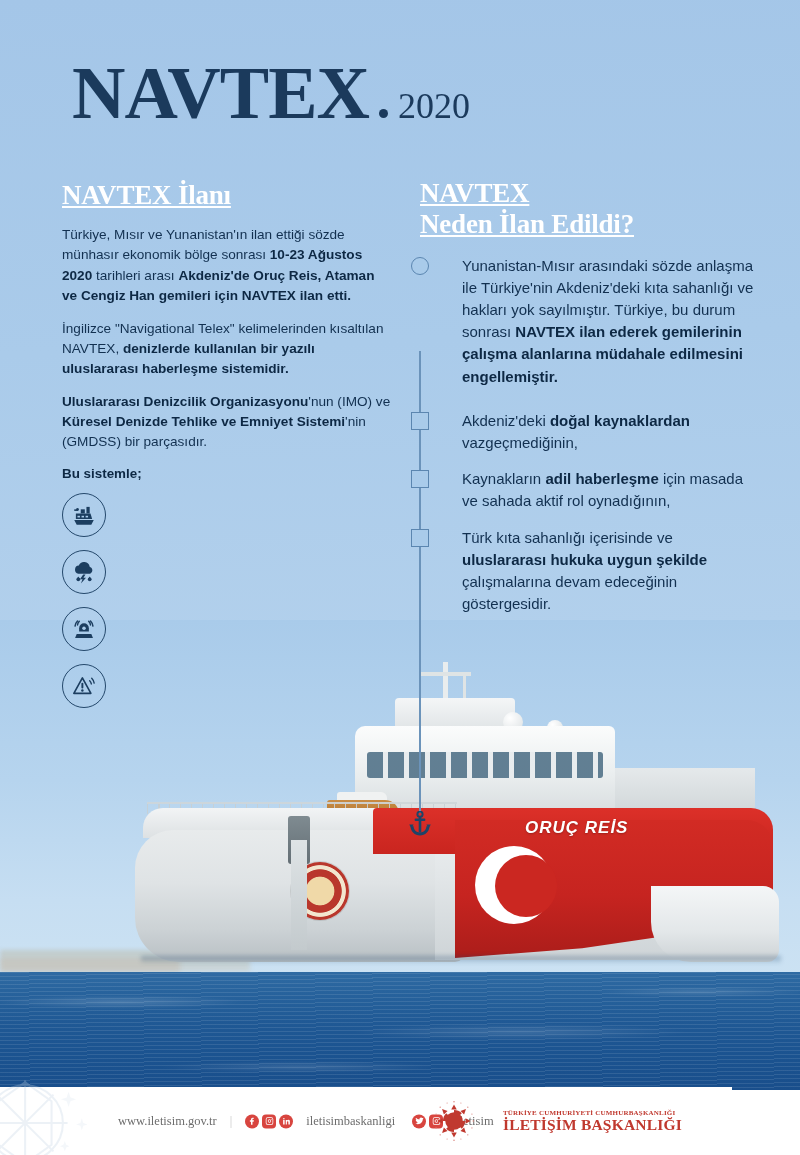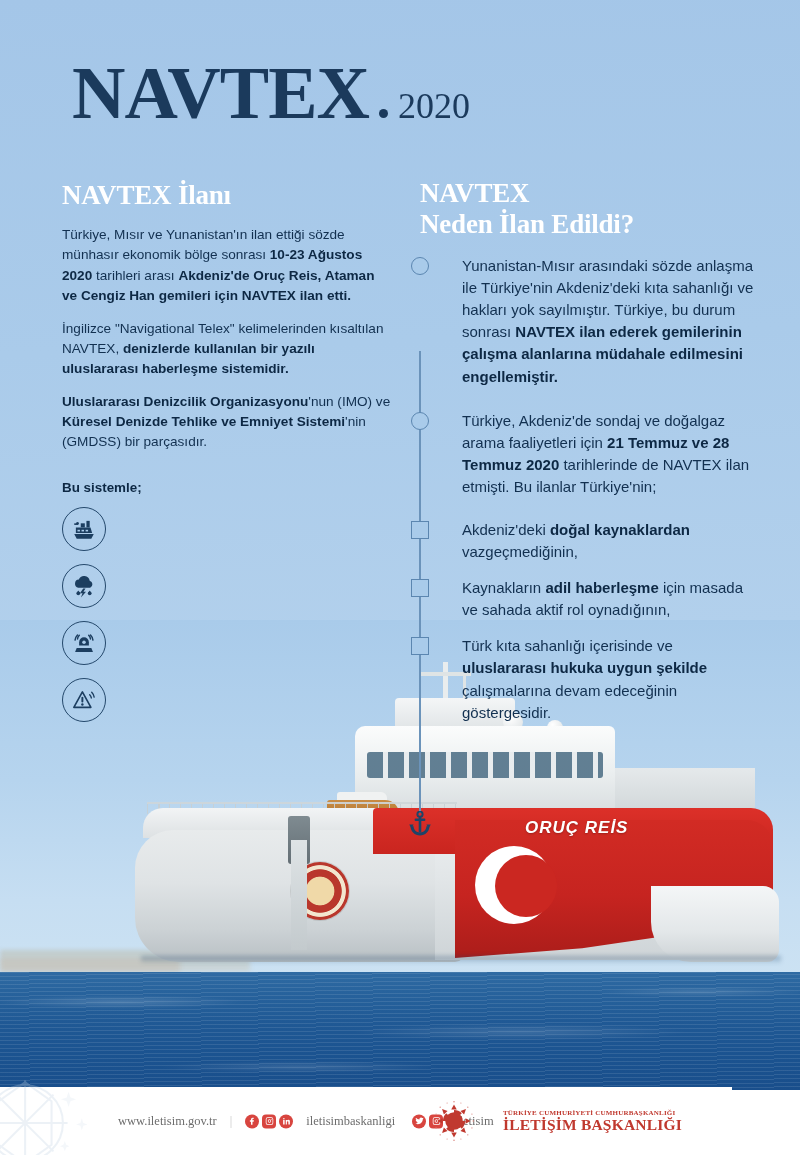--- a/index.html
+++ b/index.html
@@ -241,32 +241,33 @@
 
   
   .col-left { position:absolute; left:62px; top:180px; width:330px; }
   .col-right { position:absolute; left:420px; top:178px; width:340px; }
 
   h2.sec {
     font-family:"Liberation Serif", serif;
     font-weight:700; font-size:27px; line-height:1.16;
     color:#ffffff; margin-bottom:14px;
     letter-spacing:-.2px;
+    text-decoration:underline;
   }
   h2.sec.mt { margin-top:28px; }
 
   p.body {
     font-size:13.6px; line-height:1.48; color:#123050;
     margin-bottom:13px;
   }
   p.body b { font-weight:700; color:#0d2844; }
 
   
   .sub-label {
-    font-size:13.4px; font-weight:700; color:#0d2844; margin:28px 0 12px 0;
+    font-size:13.4px; font-weight:700; color:#0d2844; margin:14px 0 12px 0;
   }
   .icon-row { display:flex; align-items:flex-start; gap:14px; margin-bottom:13px; }
   .icon-circle {
     flex:0 0 auto; width:44px; height:44px; border-radius:50%;
     border:1.4px solid #24486b;
     display:flex; align-items:center; justify-content:center;
   }
   .icon-circle svg { width:26px; height:26px; fill:#1c3e60; }
   .icon-text { font-size:13.3px; line-height:1.42; color:#123050; padding-top:3px; }
 
@@ -425,24 +426,20 @@
           <rect x="6.6" y="7.6" width="10.8" height="2.4" rx="1.1"></rect>
           <path d="M2.6 15.2c0 5.4 4.2 9.2 9.4 9.2s9.4-3.8 9.4-9.2h-3c0 3.6-2.8 6.2-6.4 6.2S5.6 18.8 5.6 15.2z"></path>
           <polygon points="1.2,13.4 5.6,13.4 3.4,17.4"></polygon>
           <polygon points="18.4,13.4 22.8,13.4 20.6,17.4"></polygon>
         </svg>
       </div>
       <div id="timeline-items">
           <div class="tl-item" style="margin-bottom: 22px;">
             <span class="tl-node circle" style="top: 2px;"></span>
             <p>Yunanistan-Mısır arasındaki sözde anlaşma ile Türkiye'nin Akdeniz'deki kıta sahanlığı ve hakları yok sayılmıştır. Türkiye, bu durum sonrası <b>NAVTEX ilan ederek gemilerinin çalışma alanlarına müdahale edilmesini engellemiştir.</b></p>
-          </div>
-          <div class="tl-item" style="margin-bottom: 20px;">
-            <span class="tl-node circle" style="top: 2px;"></span>
-            <p>Türkiye, Akdeniz'de sondaj ve doğalgaz arama faaliyetleri için <b>21 Temmuz ve 28 Temmuz 2020</b> tarihlerinde de NAVTEX ilan etmişti. Bu ilanlar Türkiye'nin;</p>
           </div>
           <div class="tl-item">
             <span class="tl-node square" style="top: 2px;"></span>
             <p>Akdeniz'deki <b>doğal kaynaklardan</b> vazgeçmediğinin,</p>
           </div>
           <div class="tl-item">
             <span class="tl-node square" style="top: 2px;"></span>
             <p>Kaynakların <b>adil haberleşme</b> için masada ve sahada aktif rol oynadığının,</p>
           </div>
           <div class="tl-item">

